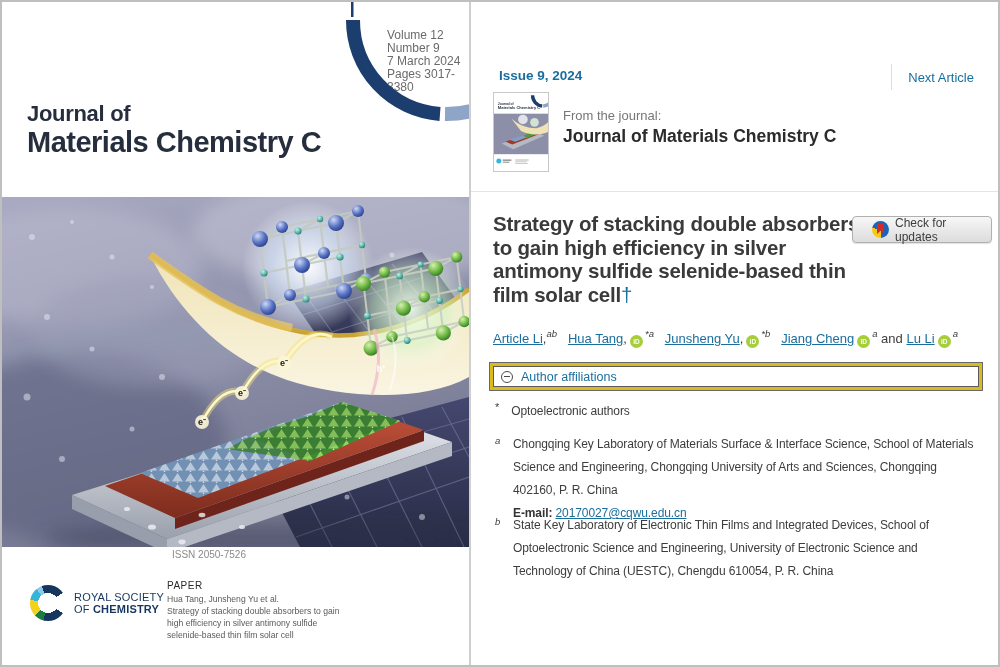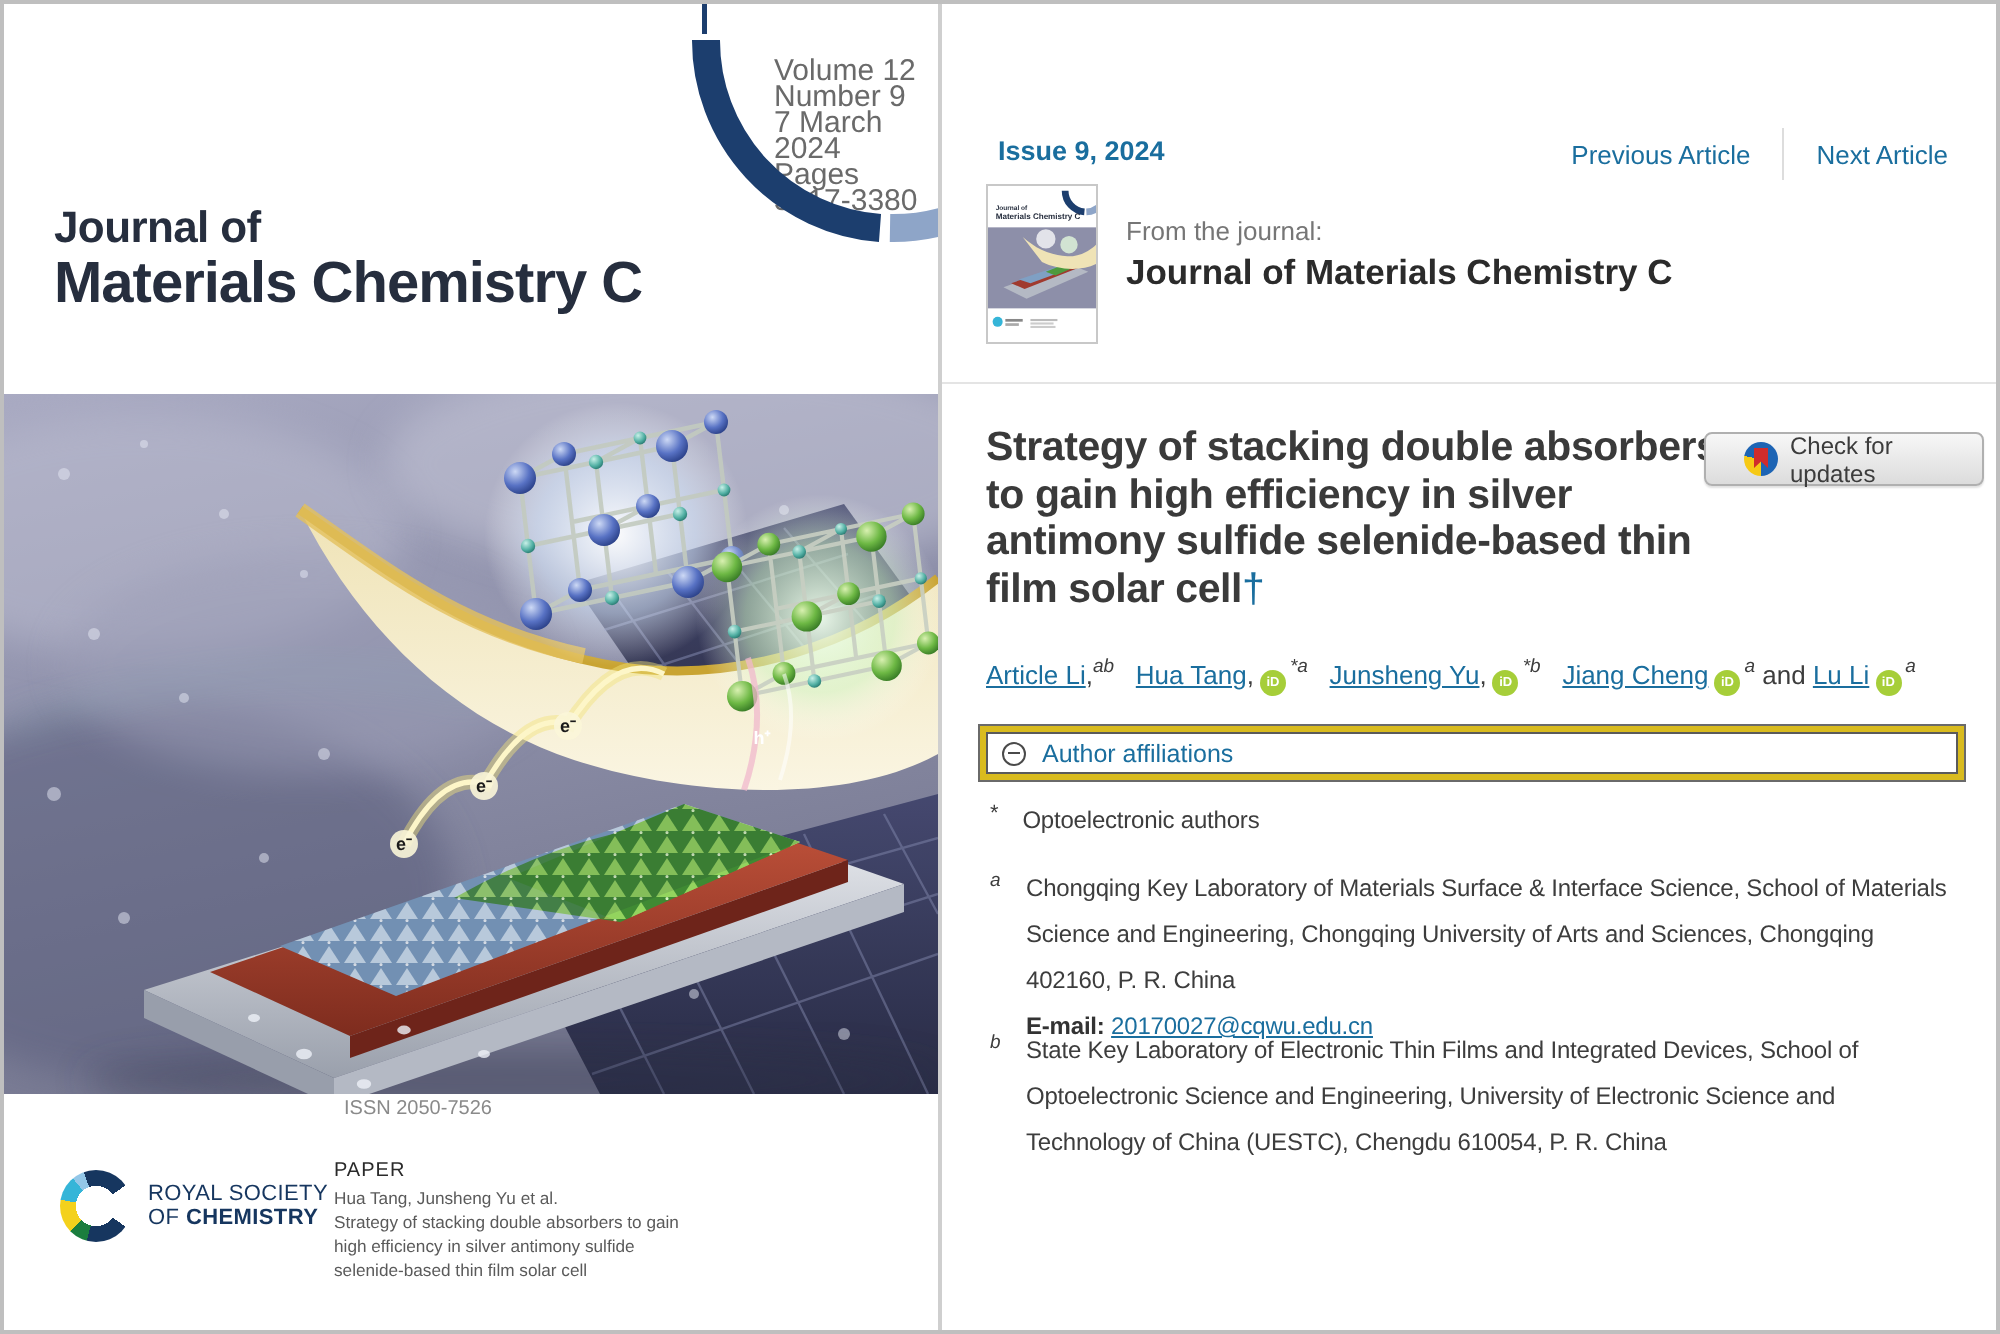--- a/index.html
+++ b/index.html
@@ -2,21 +2,21 @@
 <html><head>
 <meta charset="utf-8">
 <style>
   * { margin:0; padding:0; box-sizing:border-box; }
   html,body { width:1000px; height:667px; font-family:"Liberation Sans", sans-serif; background:#fff; }
   .page { position:relative; width:1000px; height:667px; border:2px solid #bfbfbf; background:#fff; overflow:hidden; }
   .divider { position:absolute; left:467px; top:0; bottom:0; width:2px; background:#cfcfcf; }
 
   
   .cover { position:absolute; left:0; top:0; width:467px; height:663px; background:#fff; overflow:hidden; }
-  .vol-block { position:absolute; left:385px; top:27px; font-size:15px; line-height:13px; color:#6a6a6a; }
+  .vol-block { position:absolute; left:385px; top:27px; font-size:12px; line-height:13px; color:#6a6a6a; }
   .arc-svg { position:absolute; right:0; top:0; width:130px; height:118px; overflow:visible; }
   .jt1 { position:absolute; left:25px; top:99px; font-size:22px; font-weight:700; color:#262e3e; letter-spacing:-0.3px; }
   .jt2 { position:absolute; left:25px; top:124px; font-size:29px; font-weight:700; color:#262e3e; letter-spacing:-0.5px; }
   .jsub { position:absolute; left:26px; top:162px; font-size:10.5px; color:#5f6570; }
   .jurl { position:absolute; left:26px; top:180px; font-size:9.5px; color:#6a7078;margin-top:44px; }
   .art { position:absolute; left:0; top:195px; width:467px; height:350px; }
   .issn { position:absolute; left:170px; top:547px; font-size:10px; color:#8a8a8a; }
   .rsc-logo { position:absolute; left:28px; top:583px; display:flex; align-items:center; gap:8px; }
   .rsc-c { width:36px; height:36px; border-radius:50%;
     background: radial-gradient(closest-side, #fff 0 56%, transparent 56%),
@@ -293,21 +293,20 @@
       <div class="paper-meta" style="margin-top:0">Strategy of stacking double absorbers to gain high efficiency in silver antimony sulfide selenide-based thin film solar cell</div>
     </div>
   </div>
 
   <div class="divider"></div>
 
   <div class="right">
     <div class="topbar">
       <a class="link issue-link">Issue 9, 2024</a>
       <div class="pn">
-        <a class="link">Previous Article</a>
         <div class="vd"></div>
         <a class="link">Next Article</a>
       </div>
     </div>
 
     <div class="thumb">
       <svg viewBox="0 0 56 80" width="54" height="78">
         <rect width="56" height="80" fill="#fff"></rect>
         <path d="M40,2 A 11,11 0 0 0 50,13" stroke="#1c3e6e" stroke-width="3.5" fill="none"></path>
         <path d="M51,13 A 11,11 0 0 0 58,10" stroke="#8ea5c8" stroke-width="3.5" fill="none"></path>

